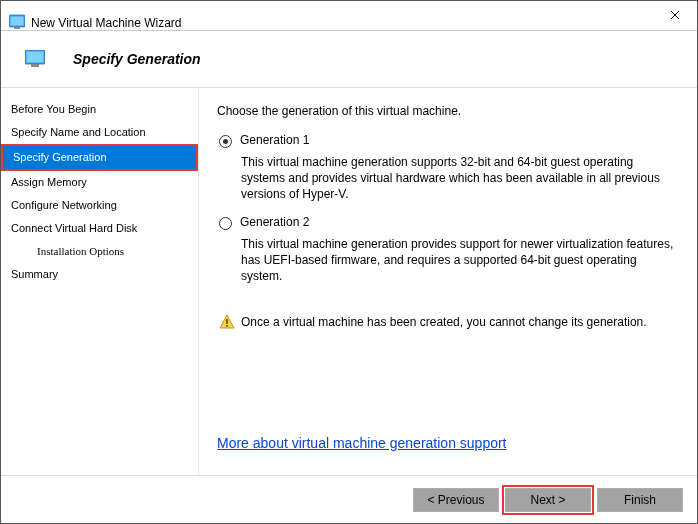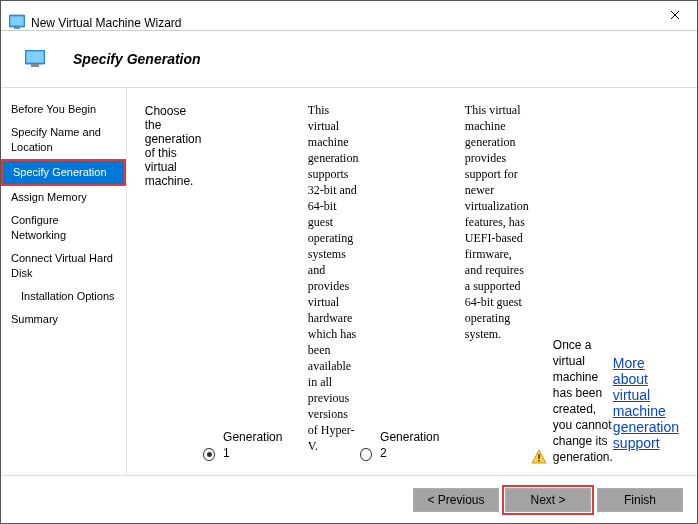--- a/index.html
+++ b/index.html
@@ -61,31 +61,31 @@
     width: 198px;
     padding: 10px 0 10px 0;
     border-right: 1px solid #e5e5e5;
   }
   .sidebar-item {
     padding: 4px 10px 4px 10px;
     font-size: 11px;
     line-height: 15px;
     cursor: default;
   }
-  .sidebar-item.indent { padding-left: 20px; }
+  .sidebar-item.indent { padding-left: 36px; font-family: Liberation Serif, serif; }
   .sidebar-item.selected {
     background: #0078d7;
     color: #fff;
     border: 2px solid #e03a3a;
   }
   .content {
     flex: 1;
     padding: 12px 18px 10px 18px;
     display: flex;
-    flex-direction: row;
+    flex-direction: column;
     position: relative;
   }
   .intro { margin: 4px 0 14px 0; }
   .option {
     display: flex;
     align-items: flex-end;
     margin-bottom: 4px;
   }
   .radio {
     width: 13px; height: 13px;
@@ -99,26 +99,25 @@
     content: "";
     width: 5px; height: 5px;
     background: #333;
     border-radius: 50%;
   }
   .option-label { line-height: 16px; }
   .option-desc {
     margin: 2px 0 12px 24px;
     line-height: 16px;
     color: #000;
-    font-family: Liberation Serif, serif;
   }
   .warning-row {
     display: flex;
     align-items: flex-end;
-    margin: 0 0 0 2px;
+    margin: 18px 0 0 2px;
   }
   .warn-icon {
     width: 16px; height: 16px;
     margin-right: 6px;
     flex-shrink: 0;
   }
   .warn-text { line-height: 16px; }
   .more-link {
     margin-top: auto;
     margin-bottom: 14px;

